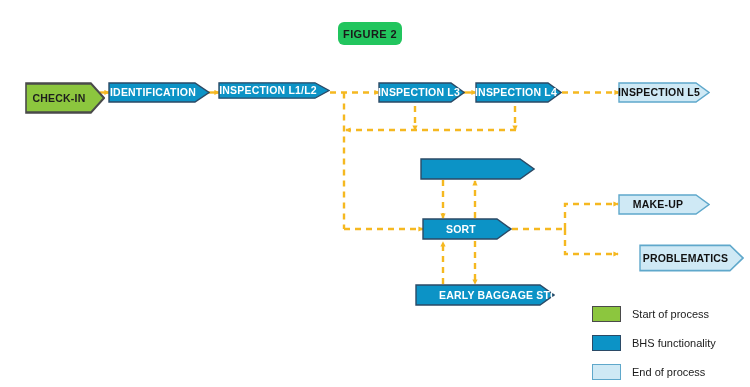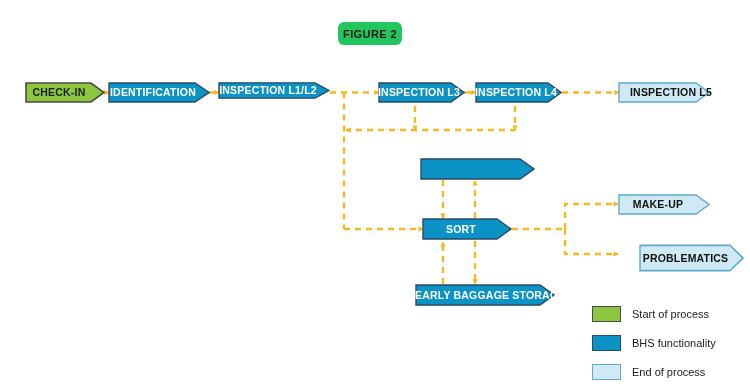--- a/index.html
+++ b/index.html
@@ -85,21 +85,21 @@
       <line x1="512" y1="229" x2="566" y2="229"></line>
       <polyline points="565,229 565,204 618,204" marker-end="url(#ar)"></polyline>
       <polyline points="565,229 565,254 618,254" marker-end="url(#ar)"></polyline>
     </g>
   </svg>
 
   <div class="figure-badge">
     <span>FIGURE 2</span>
   </div>
 
-  <div class="node start" style="left:25px;top:82px;width:80px;height:21px;">
+  <div class="node start" style="left:25px;top:82px;width:80px;height:32px;">
     <svg class="cap" viewBox="0 0 80 21" preserveAspectRatio="none">
       <path d="M1,1 H66 L79,10.5 L66,20 H1 Z" fill="#8CC63E" stroke="#4a4a4a" stroke-width="1.6"></path>
     </svg>
     <span class="lbl">CHECK-IN</span>
   </div>
 
   <div class="node bhs" style="left:108px;top:82px;width:102px;height:21px;">
     <svg class="cap" viewBox="0 0 102 21" preserveAspectRatio="none">
       <path d="M1,1 H87 L101,10.5 L87,20 H1 Z" fill="#0C93C6" stroke="#2b4a66" stroke-width="1.4"></path>
     </svg>
@@ -120,41 +120,41 @@
     <span class="lbl">INSPECTION L3</span>
   </div>
 
   <div class="node bhs" style="left:475px;top:82px;width:87px;height:21px;">
     <svg class="cap" viewBox="0 0 87 21" preserveAspectRatio="none">
       <path d="M1,1 H73 L86,10.5 L73,20 H1 Z" fill="#0C93C6" stroke="#2b4a66" stroke-width="1.4"></path>
     </svg>
     <span class="lbl">INSPECTION L4</span>
   </div>
 
-  <div class="node end" style="left:618px;top:82px;width:92px;height:21px;padding-left:12px;">
+  <div class="node end" style="left:618px;top:82px;width:92px;height:21px;">
     <svg class="cap" viewBox="0 0 92 21" preserveAspectRatio="none">
       <path d="M1,1 H78 L91,10.5 L78,20 H1 Z" fill="#CFE9F5" stroke="#5fa8cb" stroke-width="1.4"></path>
     </svg>
     <span class="lbl">INSPECTION L5</span>
   </div>
 
   <div class="node bhs" style="left:420px;top:158px;width:115px;height:22px;">
     <svg class="cap" viewBox="0 0 115 22" preserveAspectRatio="none">
       <path d="M1,1 H100 L114,11 L100,21 H1 Z" fill="#0C93C6" stroke="#2b4a66" stroke-width="1.4"></path>
     </svg>
   </div>
 
   <div class="node bhs" style="left:422px;top:218px;width:90px;height:22px;justify-content:center;">
     <svg class="cap" viewBox="0 0 90 22" preserveAspectRatio="none">
       <path d="M1,1 H75 L89,11 L75,21 H1 Z" fill="#0C93C6" stroke="#2b4a66" stroke-width="1.4"></path>
     </svg>
     <span class="lbl">SORT</span>
   </div>
 
-  <div class="node bhs" style="left:415px;top:284px;width:140px;height:22px;">
+  <div class="node bhs" style="left:415px;top:284px;width:140px;height:22px;padding-left:24px;">
     <svg class="cap" viewBox="0 0 140 22" preserveAspectRatio="none">
       <path d="M1,1 H125 L139,11 L125,21 H1 Z" fill="#0C93C6" stroke="#2b4a66" stroke-width="1.4"></path>
     </svg>
     <span class="lbl">EARLY BAGGAGE STORAGE</span>
   </div>
 
   <div class="node end" style="left:618px;top:194px;width:92px;height:21px;">
     <svg class="cap" viewBox="0 0 92 21" preserveAspectRatio="none">
       <path d="M1,1 H78 L91,10.5 L78,20 H1 Z" fill="#CFE9F5" stroke="#5fa8cb" stroke-width="1.4"></path>
     </svg>

